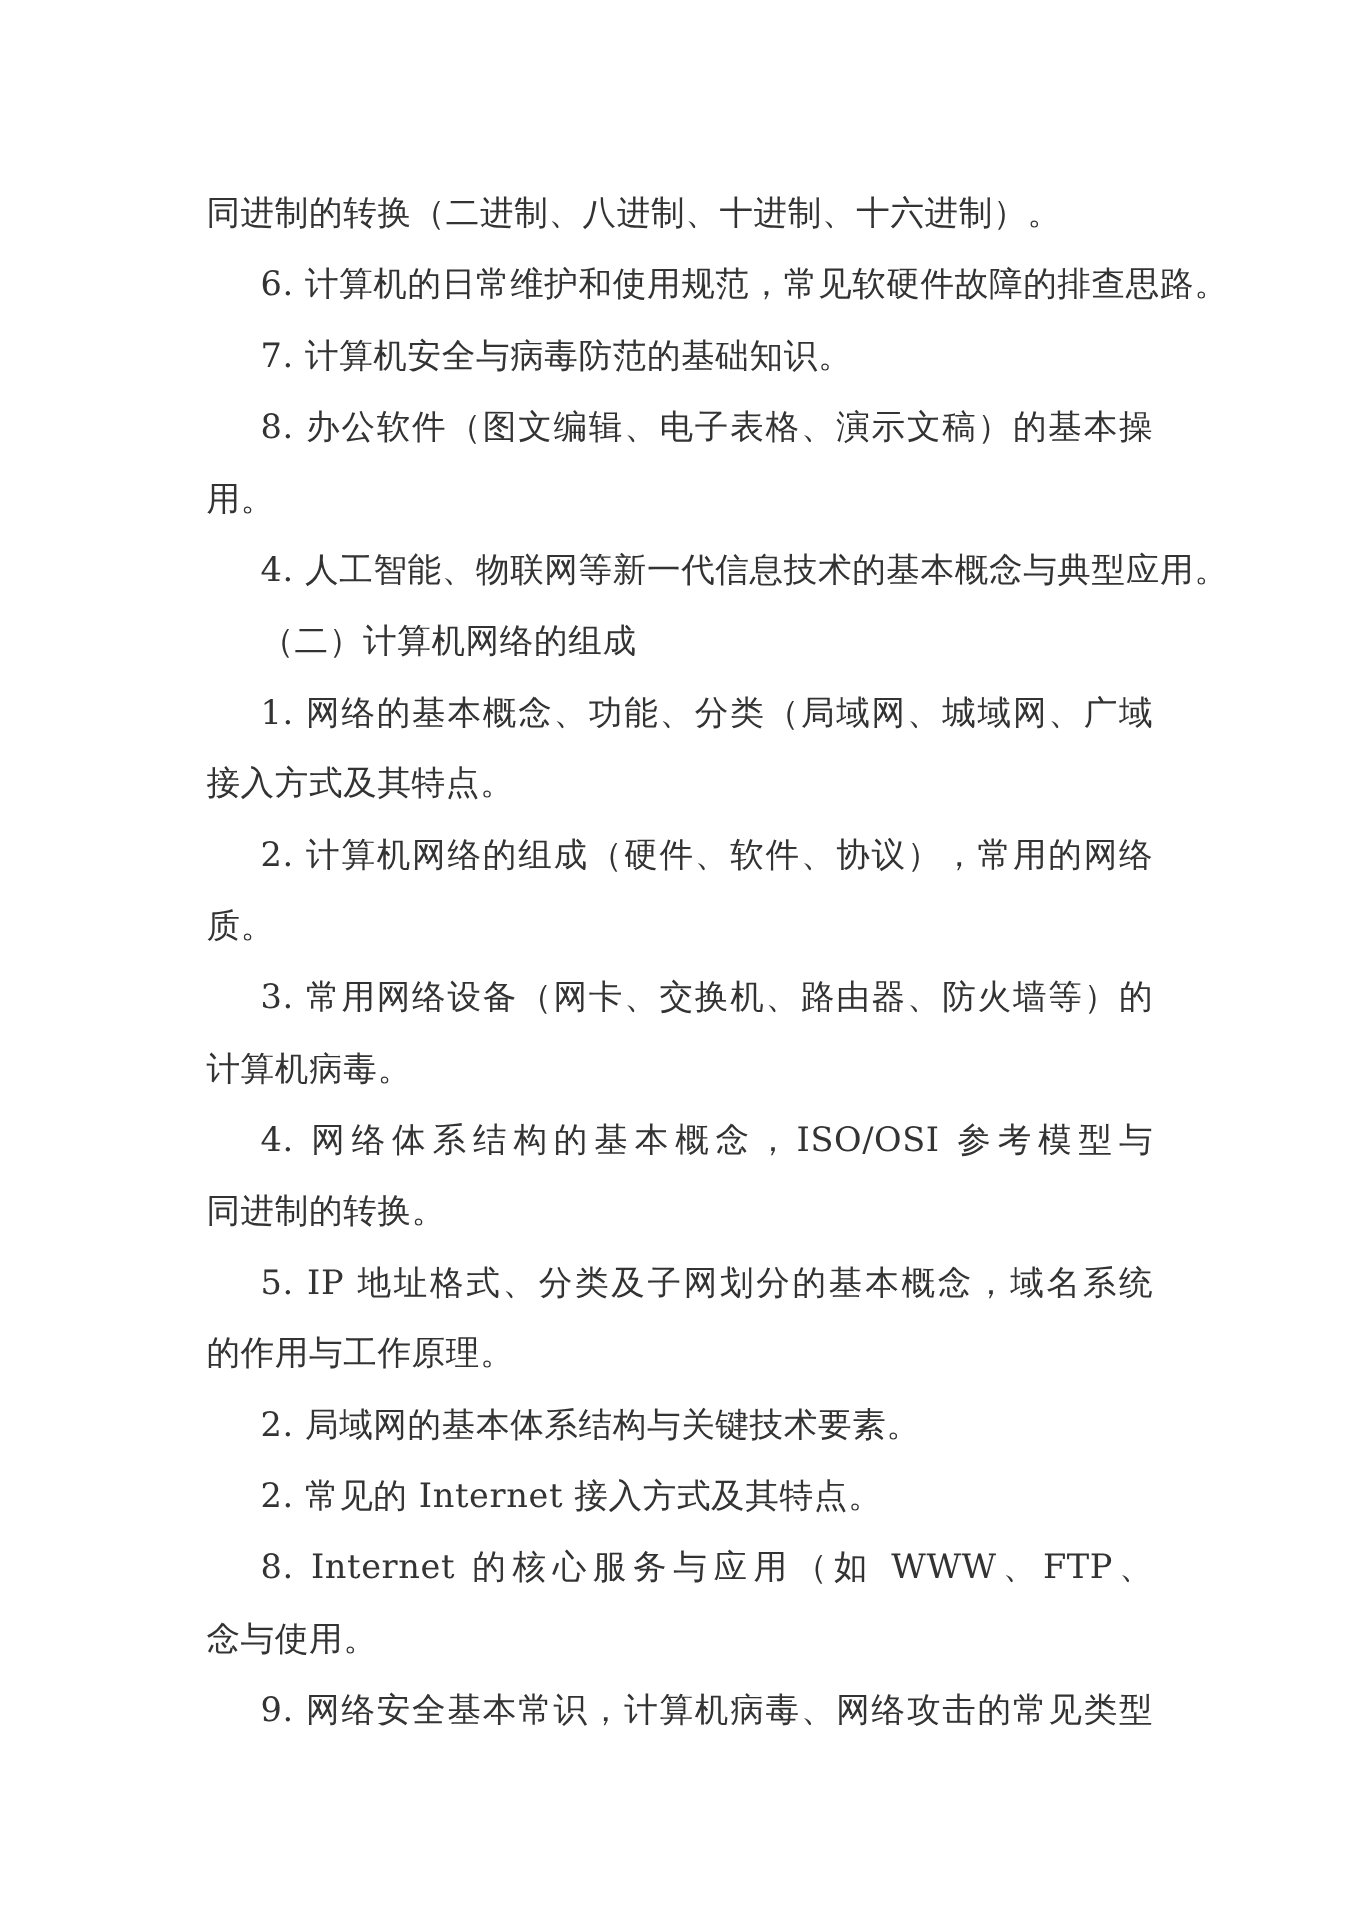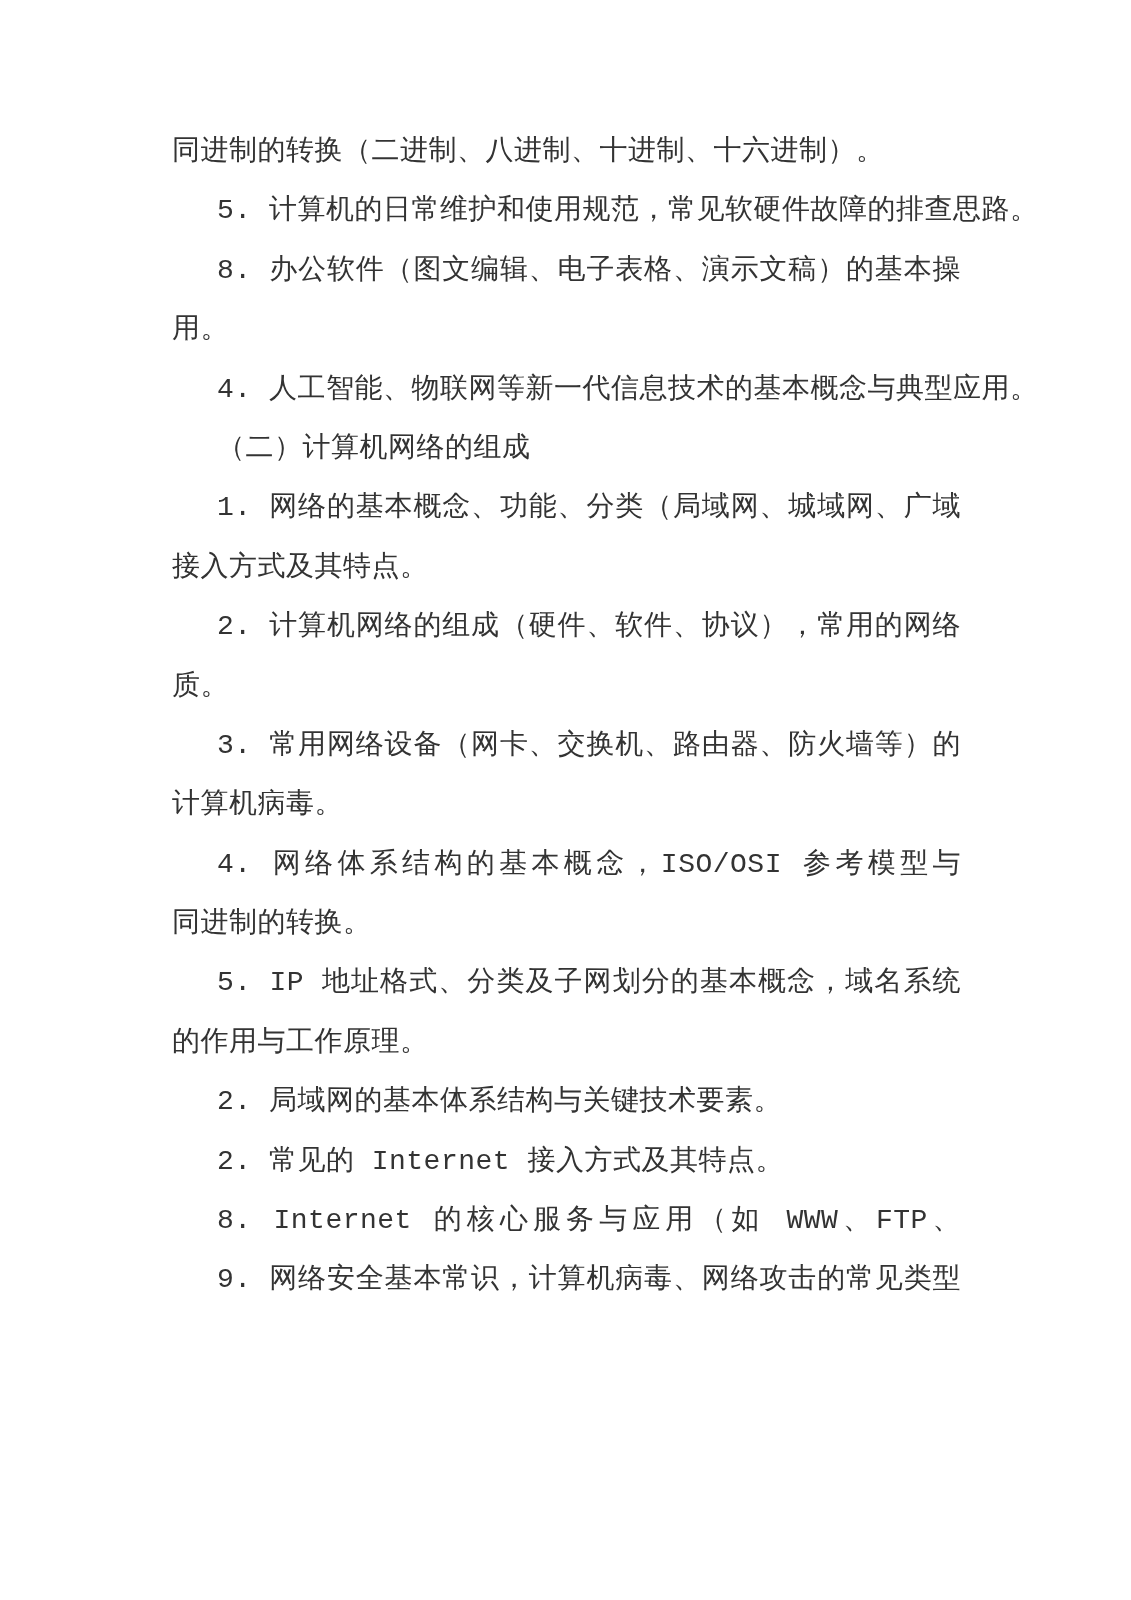--- a/index.html
+++ b/index.html
@@ -12,23 +12,22 @@
     width: 1131px;
     height: 1600px;
     background: #ffffff;
     overflow: hidden;
     font-family: "DejaVu Serif", "Liberation Serif", serif;
     color: #333333;
   }
   .doc-body {
     position: absolute;
     left: 172px;
-    top: 122px;
+    top: 148px;
     width: 789px;
-    font-family: Liberation Mono, monospace;
   }
   .line {
     font-size: 28px;
     line-height: 59.4px;
     height: 59.4px;
     letter-spacing: 0.5px;
     white-space: nowrap;
     text-align: left;
   }
   .line.ind {
@@ -41,33 +40,35 @@
     text-align-last: justify;
   }
 </style>
 </head>
 <body>
 
 <div class="page" style="background: rgb(255, 255, 255); color: rgb(51, 51, 51);">
   <div class="doc-body">
 
   <div class="line">同进制的转换（二进制、八进制、十进制、十六进制）。</div>
-      <div class="line ind">5. 计算机的日常维护和使用规范，常见软硬件故障的排查思路。</div>
+      <div class="line ind">6. 计算机的日常维护和使用规范，常见软硬件故障的排查思路。</div>
+      <div class="line ind">7. 计算机安全与病毒防范的基础知识。</div>
       <div class="line ind fill">8. 办公软件（图文编辑、电子表格、演示文稿）的基本操作与应</div>
       <div class="line">用。</div>
       <div class="line ind">4. 人工智能、物联网等新一代信息技术的基本概念与典型应用。</div>
       <div class="line ind">（二）计算机网络的组成</div>
       <div class="line ind fill">1. 网络的基本概念、功能、分类（局域网、城域网、广域网）及</div>
       <div class="line">接入方式及其特点。</div>
       <div class="line ind fill">2. 计算机网络的组成（硬件、软件、协议），常用的网络传输介</div>
       <div class="line">质。</div>
       <div class="line ind fill">3. 常用网络设备（网卡、交换机、路由器、防火墙等）的工作原</div>
       <div class="line">计算机病毒。</div>
       <div class="line ind fill">4. 网络体系结构的基本概念，ISO/OSI 参考模型与 TCP/IP 协议</div>
       <div class="line">同进制的转换。</div>
       <div class="line ind fill">5. IP 地址格式、分类及子网划分的基本概念，域名系统（DNS）</div>
       <div class="line">的作用与工作原理。</div>
       <div class="line ind">2. 局域网的基本体系结构与关键技术要素。</div>
       <div class="line ind">2. 常见的 Internet 接入方式及其特点。</div>
       <div class="line ind fill">8. Internet 的核心服务与应用（如 WWW、FTP、Email）的基本概</div>
+      <div class="line">念与使用。</div>
       <div class="line ind fill">9. 网络安全基本常识，计算机病毒、网络攻击的常见类型与基础</div>
     </div>
 </div>
 
 </body></html>

